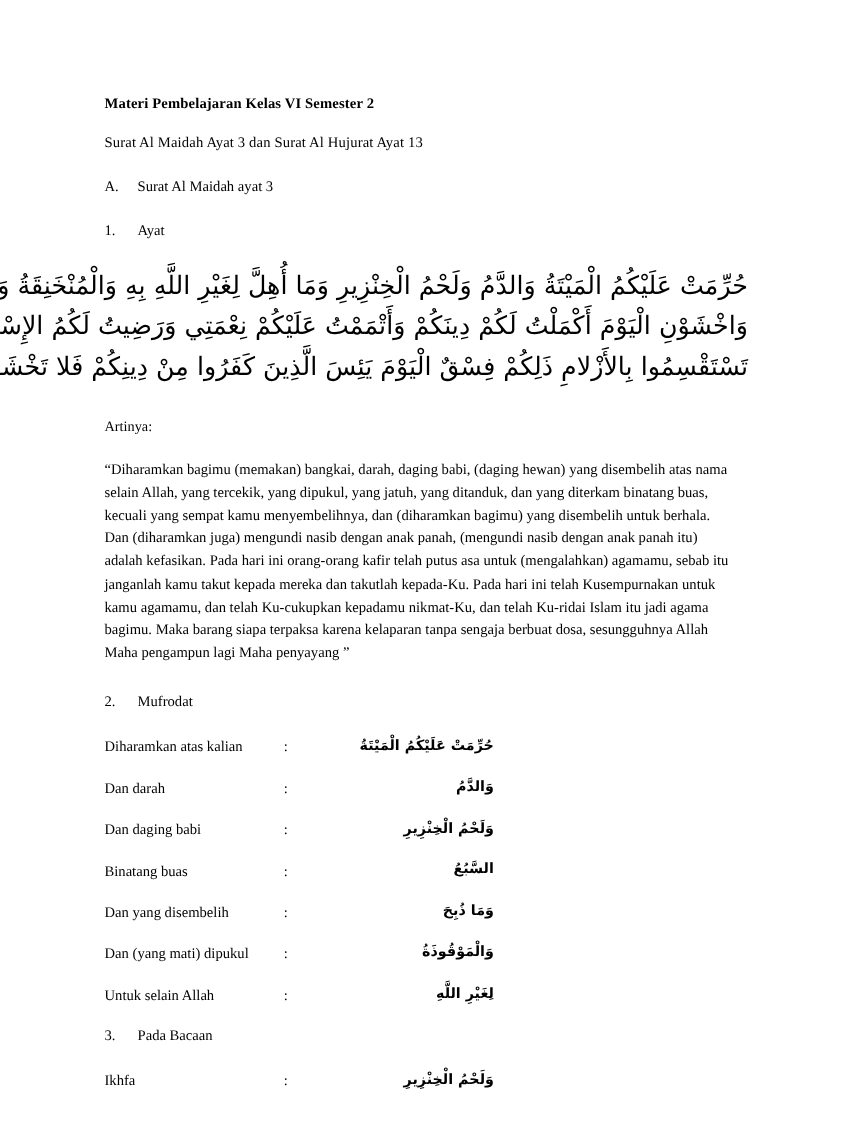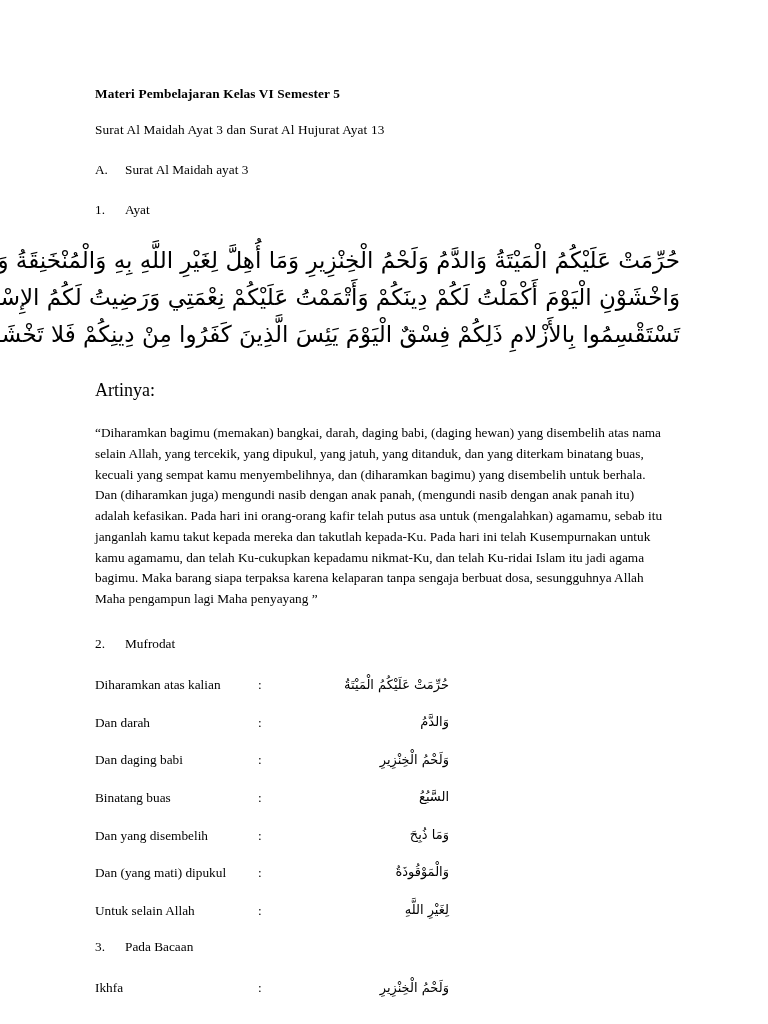--- a/index.html
+++ b/index.html
@@ -61,21 +61,21 @@
     margin: 0 0 26px 0;
     padding-left: 4px;
     color: #000000;
     unicode-bidi: isolate;
   }
   .arabic-block .vline {
     display: block;
     white-space: nowrap;
   }
   .label-line {
-    font-size: 18px;
+    font-size: 13px;
     line-height: 1.2;
     margin: 0 0 22px 0;
   }
   .translation {
     font-size: 13.3px;
     line-height: 1.56;
     margin: 0 16px 26px 0;
     text-align: left;
     max-width: 586px;
   }
@@ -100,28 +100,29 @@
   }
   .mf-arabic {
     direction: rtl;
     text-align: right;
     flex: 0 0 145px;
     width: 145px;
     font-family: "DejaVu Sans", "Liberation Sans", sans-serif;
     font-size: 13px;
     line-height: 1.35;
     unicode-bidi: isolate;
+    font-weight: bold;
   }
 </style>
 </head>
 <body>
 
 <div class="page">
 
-  <h1 class="doc-title">Materi Pembelajaran Kelas VI Semester 5</h1>
+  <h1 class="doc-title">Materi Pembelajaran Kelas VI Semester 2</h1>
 
   <h2 class="doc-subtitle">Surat Al Maidah Ayat 3 dan Surat Al Hujurat Ayat 13</h2>
 
   <div class="list-row">
     <span class="list-marker">A.</span>
     <span class="list-text">Surat Al Maidah ayat 3</span>
   </div>
 
   <div class="list-row">
     <span class="list-marker">1.</span>

